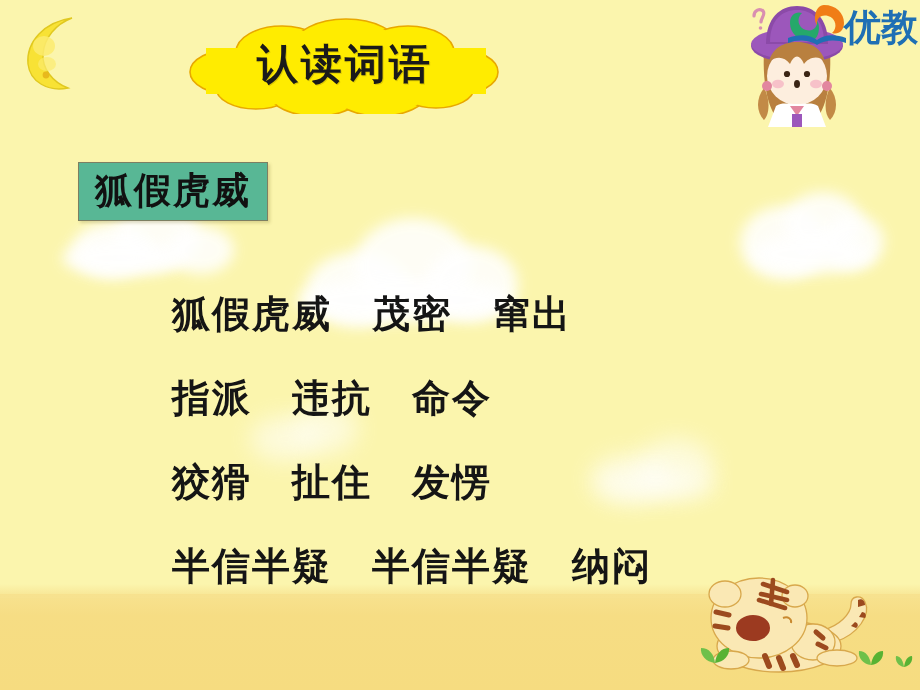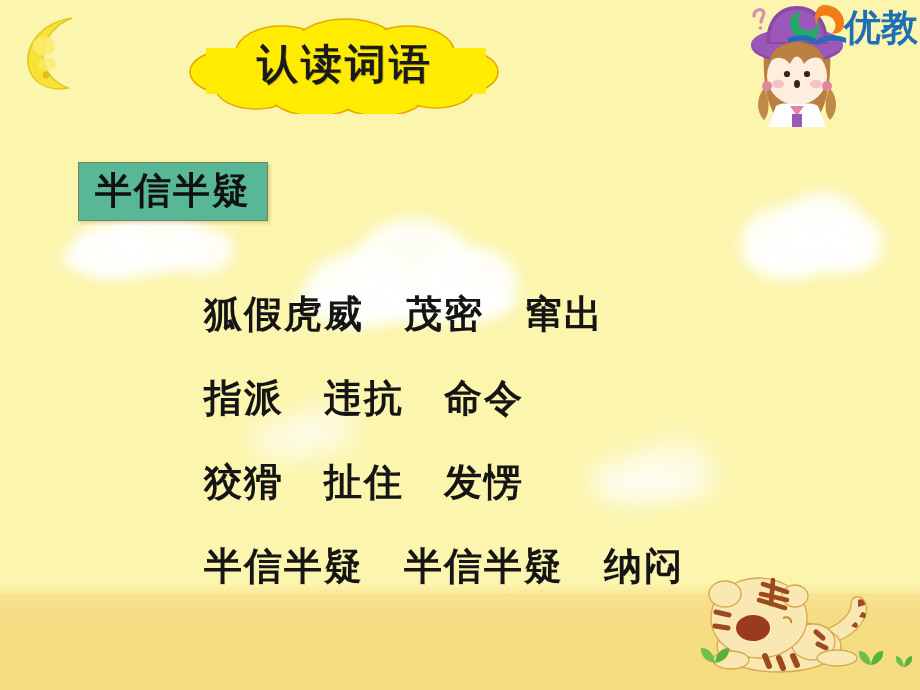--- a/index.html
+++ b/index.html
@@ -139,21 +139,20 @@
     width: 700px;
   }
   .word-row {
     font-family: "DejaVu Serif", "Liberation Serif", serif;
     font-weight: bold;
     font-size: 38px;
     line-height: 84px;
     letter-spacing: 2px;
     color: #151515;
     white-space: pre;
-    margin-left: 32px;
   }
   
   #logo {
     position: absolute;
     right: 6px;
     top: 2px;
     width: 128px;
     height: 50px;
   }
   #logo-mark { position: absolute; left: 0; top: 0; width: 62px; height: 48px; }
@@ -238,21 +237,21 @@
       <ellipse cx="270" cy="58" rx="40" ry="21"></ellipse>
       <ellipse cx="70" cy="74" rx="38" ry="19"></ellipse>
       <ellipse cx="130" cy="80" rx="44" ry="20"></ellipse>
       <ellipse cx="194" cy="80" rx="44" ry="20"></ellipse>
       <ellipse cx="250" cy="74" rx="36" ry="18"></ellipse>
       <rect x="20" y="34" width="280" height="46"></rect>
     </g>
   </svg>
   <div id="title-text">认读词语</div>
 
-  <div id="heading-box">半信半疑</div>
+  <div id="heading-box">狐假虎威</div>
 
   <div id="word-list">
     <div class="word-row">狐假虎威　茂密　窜出</div>
     <div class="word-row">指派　违抗　命令</div>
     <div class="word-row">狡猾　扯住　发愣</div>
     <div class="word-row">半信半疑　半信半疑　纳闷</div>
   </div>
 
   <svg id="girl" viewBox="0 0 110 125">
 

